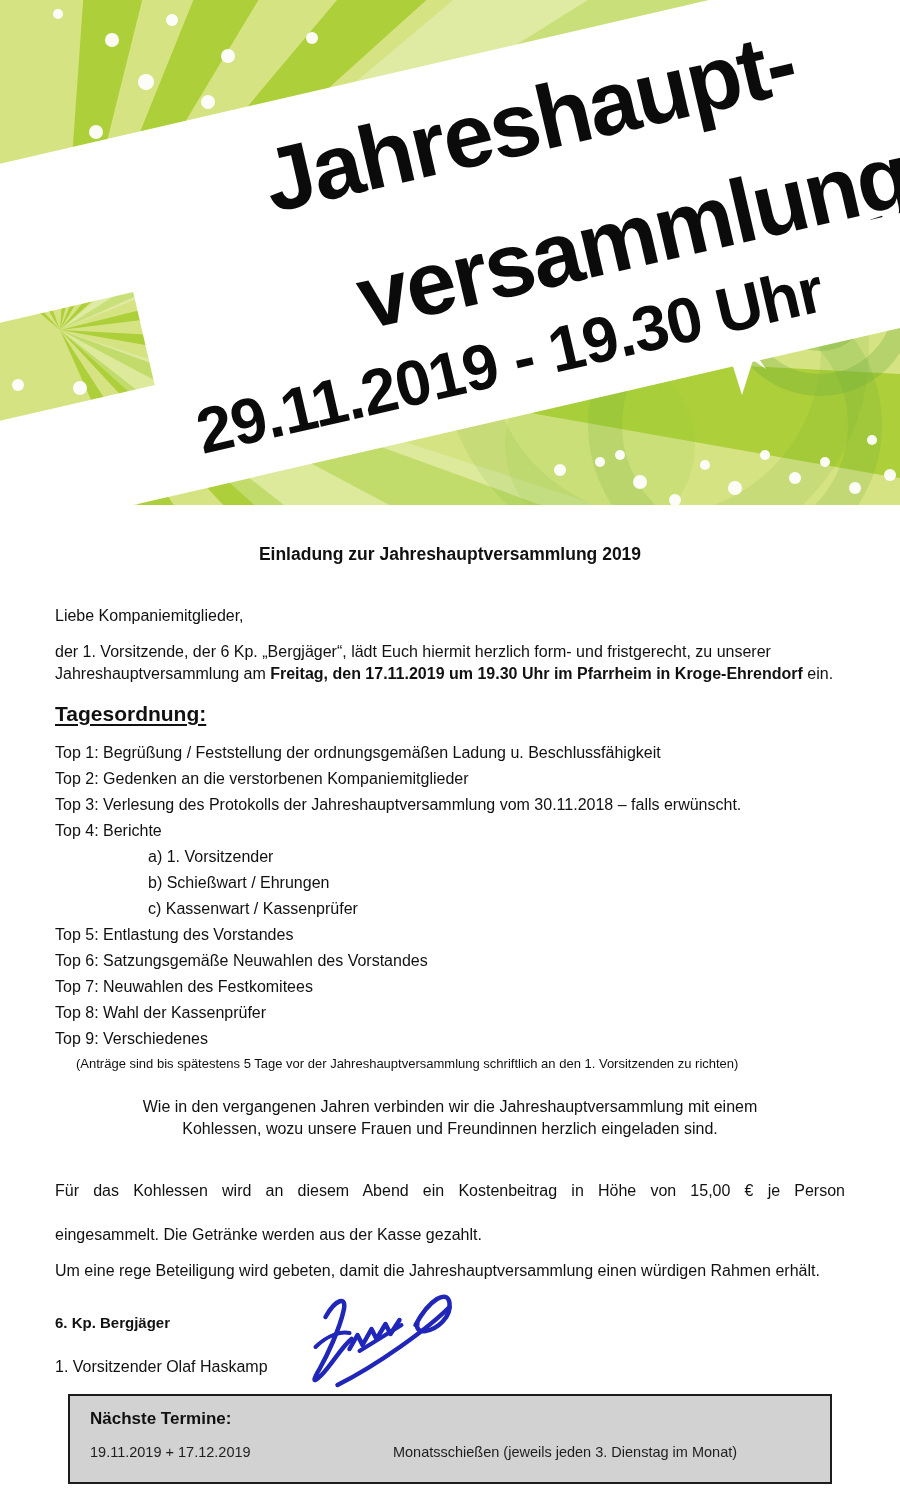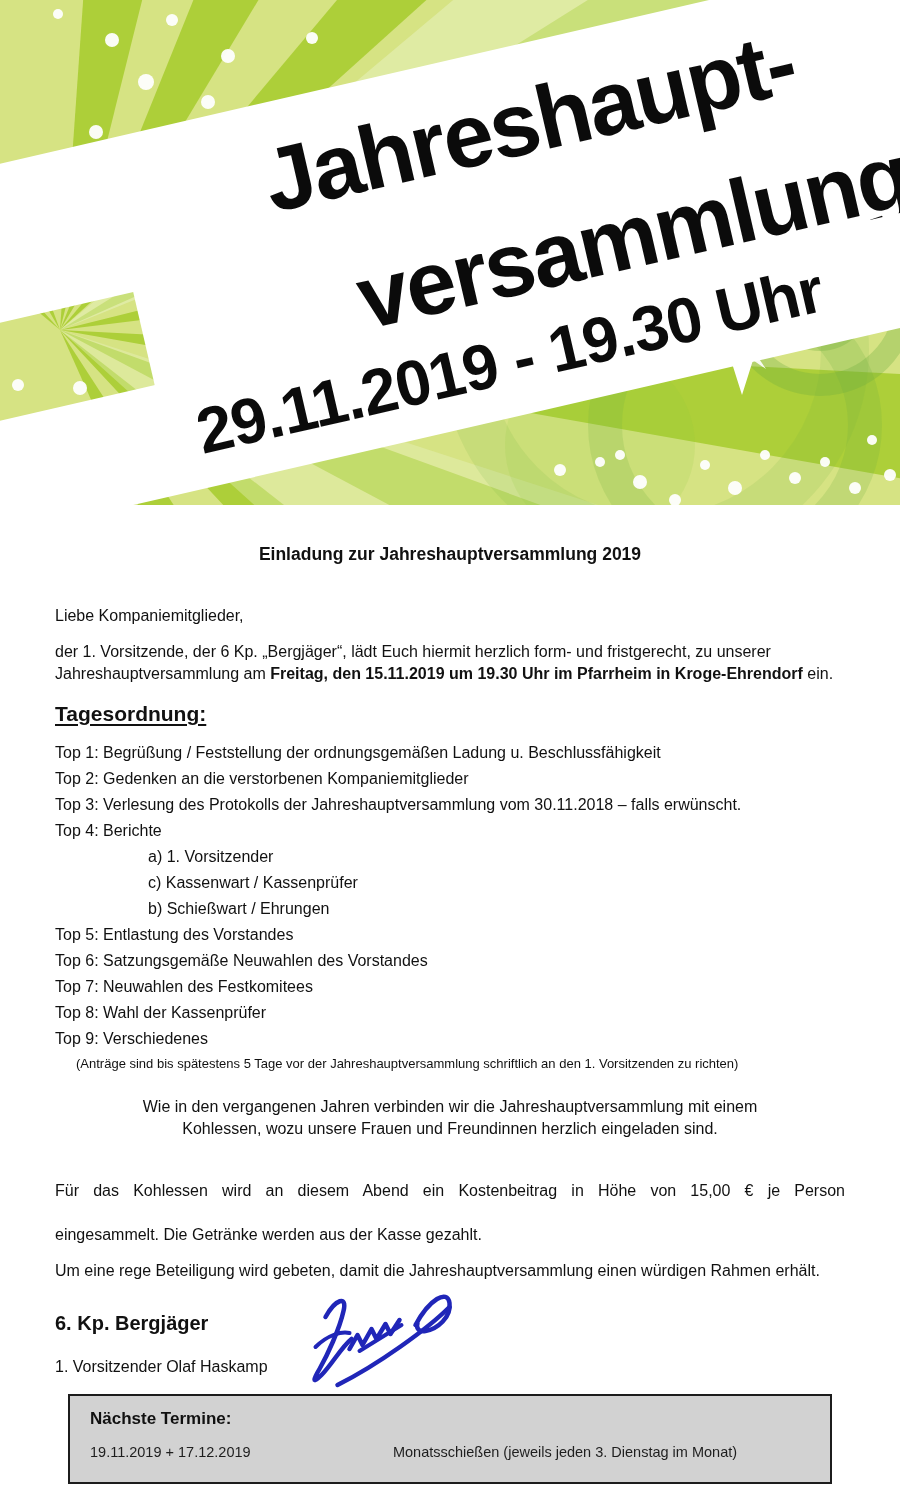--- a/index.html
+++ b/index.html
@@ -28,21 +28,21 @@
   .agenda-heading{margin-top:18px;font-weight:700;font-size:21px;text-decoration:underline;text-underline-offset:3px;}
   .agenda{margin-top:16px;}
   .agenda-item{line-height:24px;margin-bottom:2px;}
   .agenda-subitem{line-height:24px;margin-bottom:2px;padding-left:93px;}
   .agenda-note{font-size:13px;line-height:17px;padding-left:21px;margin-top:4px;}
   .para{margin-top:18px;white-space:pre-line;}
   .para-kohlessen{margin-top:24px;text-align:center;}
   .jline{display:block;text-align:justify;text-align-last:justify;}
   .para-beteiligung{margin-top:14px;}
   .closing{margin-top:30px;position:relative;}
-  .company{font-weight:700;font-size:20px;}
+  .company{font-weight:700;font-size:15px;}
   .chairman{margin-top:22px;}
   .signature-svg{position:absolute;left:240px;top:-35px;width:175px;height:115px;}
   
   .schedule{
     margin:16px 0 0 13px;width:764px;box-sizing:border-box;
     background:#d2d2d2;border:2px solid #1c1c1c;
     padding:12px 20px 20px 20px;
   }
   .sched-title{font-weight:700;font-size:17px;line-height:22px;}
   .sched-row{display:flex;margin-top:13px;font-size:14.5px;line-height:19px;color:#1e1e1e;gap:20px;}
@@ -150,32 +150,32 @@
   </div>
 </div>
 
 <div class="doc">
 
   <div class="doc-title">Einladung zur Jahreshauptversammlung 2019</div>
 
   <div class="salutation">Liebe Kompaniemitglieder,</div>
 
   <div class="invitation"><span>der 1. Vorsitzende, der 6 Kp. „Bergjäger“, lädt Euch hiermit herzlich form- und fristgerecht, zu unserer
-Jahreshauptversammlung am </span><b>Freitag, den 15.11.2019 um 19.30 Uhr im Pfarrheim in Kroge-Ehrendorf</b><span> ein.</span></div>
+Jahreshauptversammlung am </span><b>Freitag, den 17.11.2019 um 19.30 Uhr im Pfarrheim in Kroge-Ehrendorf</b><span> ein.</span></div>
 
   <div class="agenda-heading">Tagesordnung:</div>
 
   <div class="agenda">
     <div class="agenda-item">Top 1: Begrüßung / Feststellung der ordnungsgemäßen Ladung u. Beschlussfähigkeit</div>
     <div class="agenda-item">Top 2: Gedenken an die verstorbenen Kompaniemitglieder</div>
     <div class="agenda-item">Top 3: Verlesung des Protokolls der Jahreshauptversammlung vom 30.11.2018 – falls erwünscht.</div>
     <div class="agenda-item">Top 4: Berichte</div>
     <div class="agenda-subitem">a) 1. Vorsitzender</div>
+    <div class="agenda-subitem">b) Schießwart / Ehrungen</div>
     <div class="agenda-subitem">c) Kassenwart / Kassenprüfer</div>
-    <div class="agenda-subitem">b) Schießwart / Ehrungen</div>
     <div class="agenda-item">Top 5: Entlastung des Vorstandes</div>
     <div class="agenda-item">Top 6: Satzungsgemäße Neuwahlen des Vorstandes</div>
     <div class="agenda-item">Top 7: Neuwahlen des Festkomitees</div>
     <div class="agenda-item">Top 8: Wahl der Kassenprüfer</div>
     <div class="agenda-item">Top 9: Verschiedenes</div>
     <div class="agenda-note">(Anträge sind bis spätestens 5 Tage vor der Jahreshauptversammlung schriftlich an den 1. Vorsitzenden zu richten)</div>
   </div>
 
   <div class="para para-kohlessen">Wie in den vergangenen Jahren verbinden wir die Jahreshauptversammlung mit einem
 Kohlessen, wozu unsere Frauen und Freundinnen herzlich eingeladen sind.</div>

